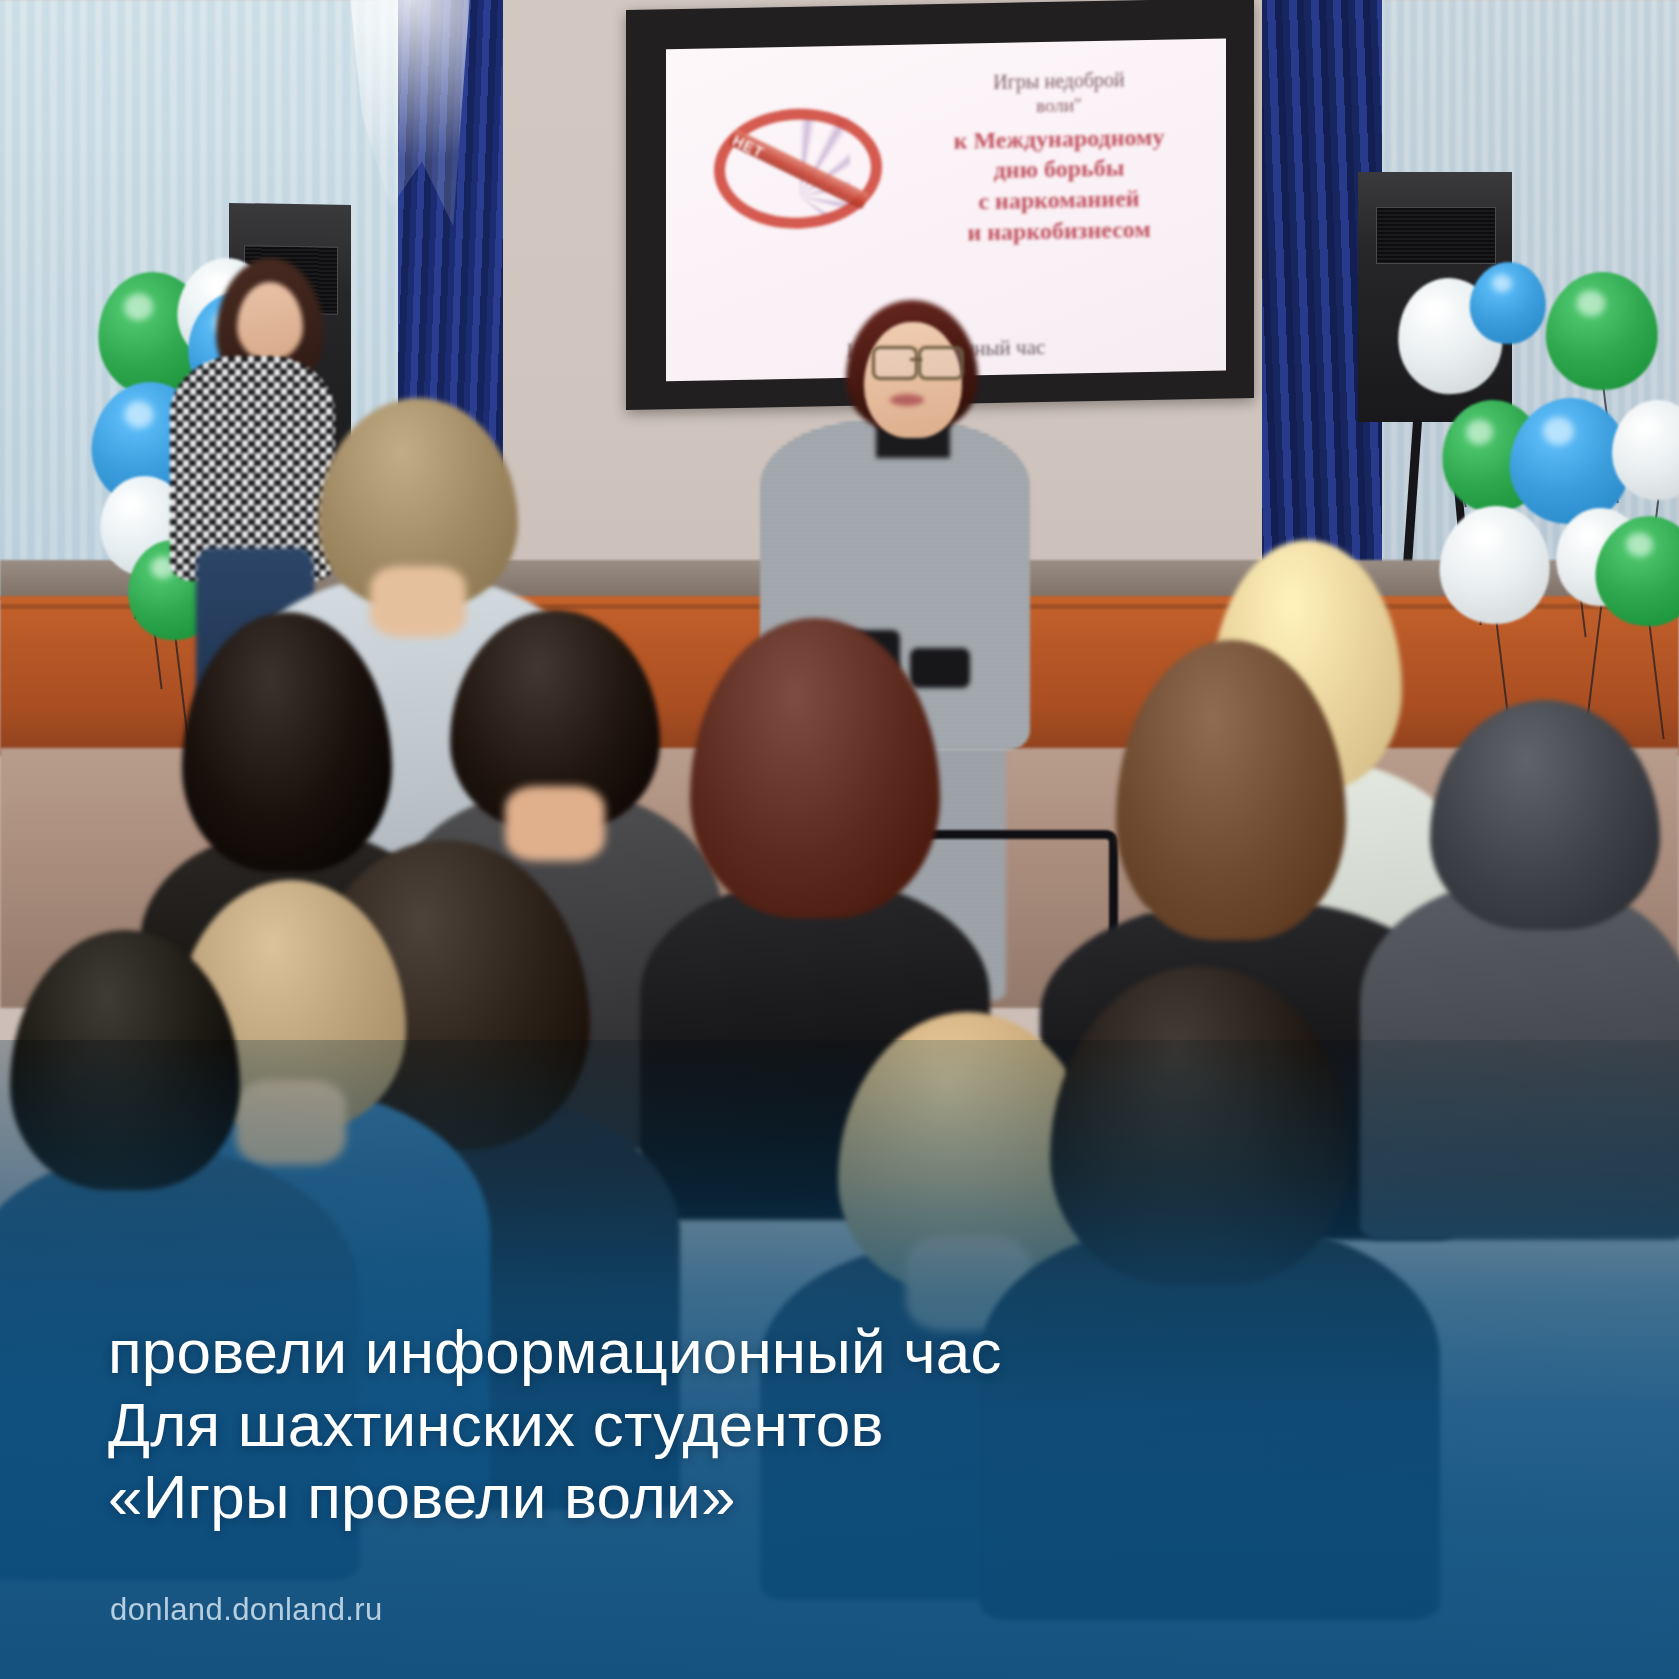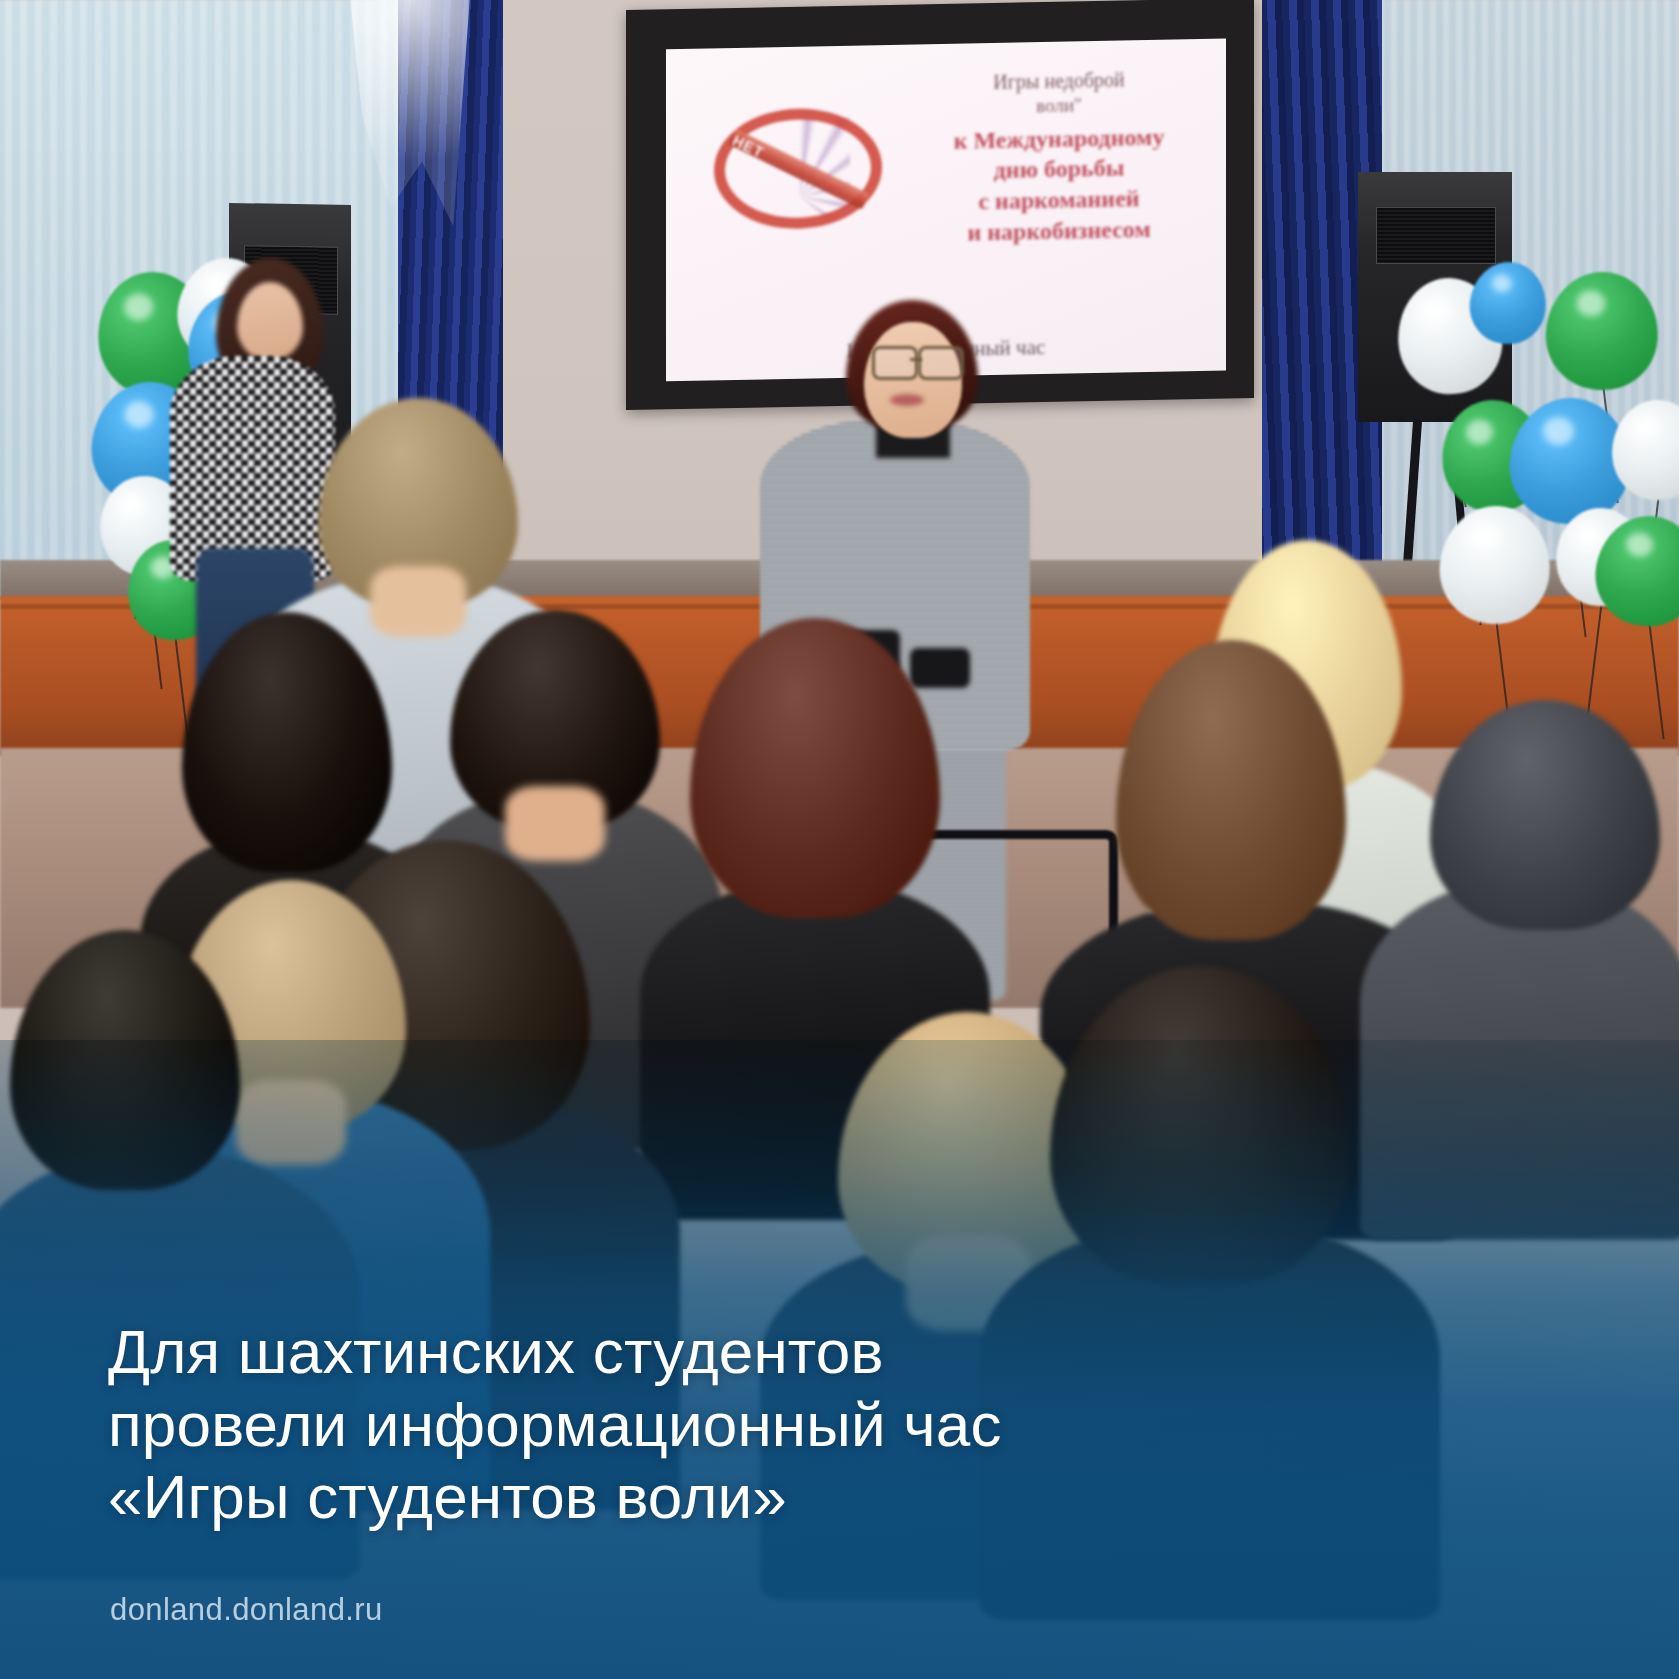--- a/index.html
+++ b/index.html
@@ -393,20 +393,20 @@
       <div class="aud-head blurM" style="left: 176px; top: 880px; width: 230px; height: 250px; background: radial-gradient(at 42% 26%, rgb(219, 194, 155) 0%, rgb(185, 160, 121) 52%, rgb(159, 134, 95) 100%);"></div>
       <div class="aud-body blurL" style="left: 235.8px; top: 1080px; width: 110.4px; height: 85px; background: rgb(233, 194, 156); border-radius: 30%;"></div>
       <div class="aud-body blurM" style="left: -40px; top: 1150px; width: 400px; height: 430px; background: linear-gradient(175deg, rgb(52, 101, 134), rgb(30, 79, 112) 55%, rgb(10, 59, 92));"></div>
       <div class="aud-head blurM" style="left: 10px; top: 930px; width: 230px; height: 260px; background: radial-gradient(at 42% 26%, rgb(63, 59, 53) 0%, rgb(29, 25, 19) 52%, rgb(3, 0, 0) 100%);"></div>
     </div>
 
   <div class="layer" id="overlay-tint"></div>
   <div class="layer" id="overlay"></div>
 
   <div id="caption">
+    <span class="ln">провели информационный час</span>
     <span class="ln">Для шахтинских студентов</span>
-    <span class="ln">провели информационный час</span>
-    <span class="ln">«Игры студентов воли»</span>
+    <span class="ln">«Игры провели воли»</span>
   </div>
 
   <div id="site">donland.donland.ru</div>
 
 </div>
 
 </body></html>

